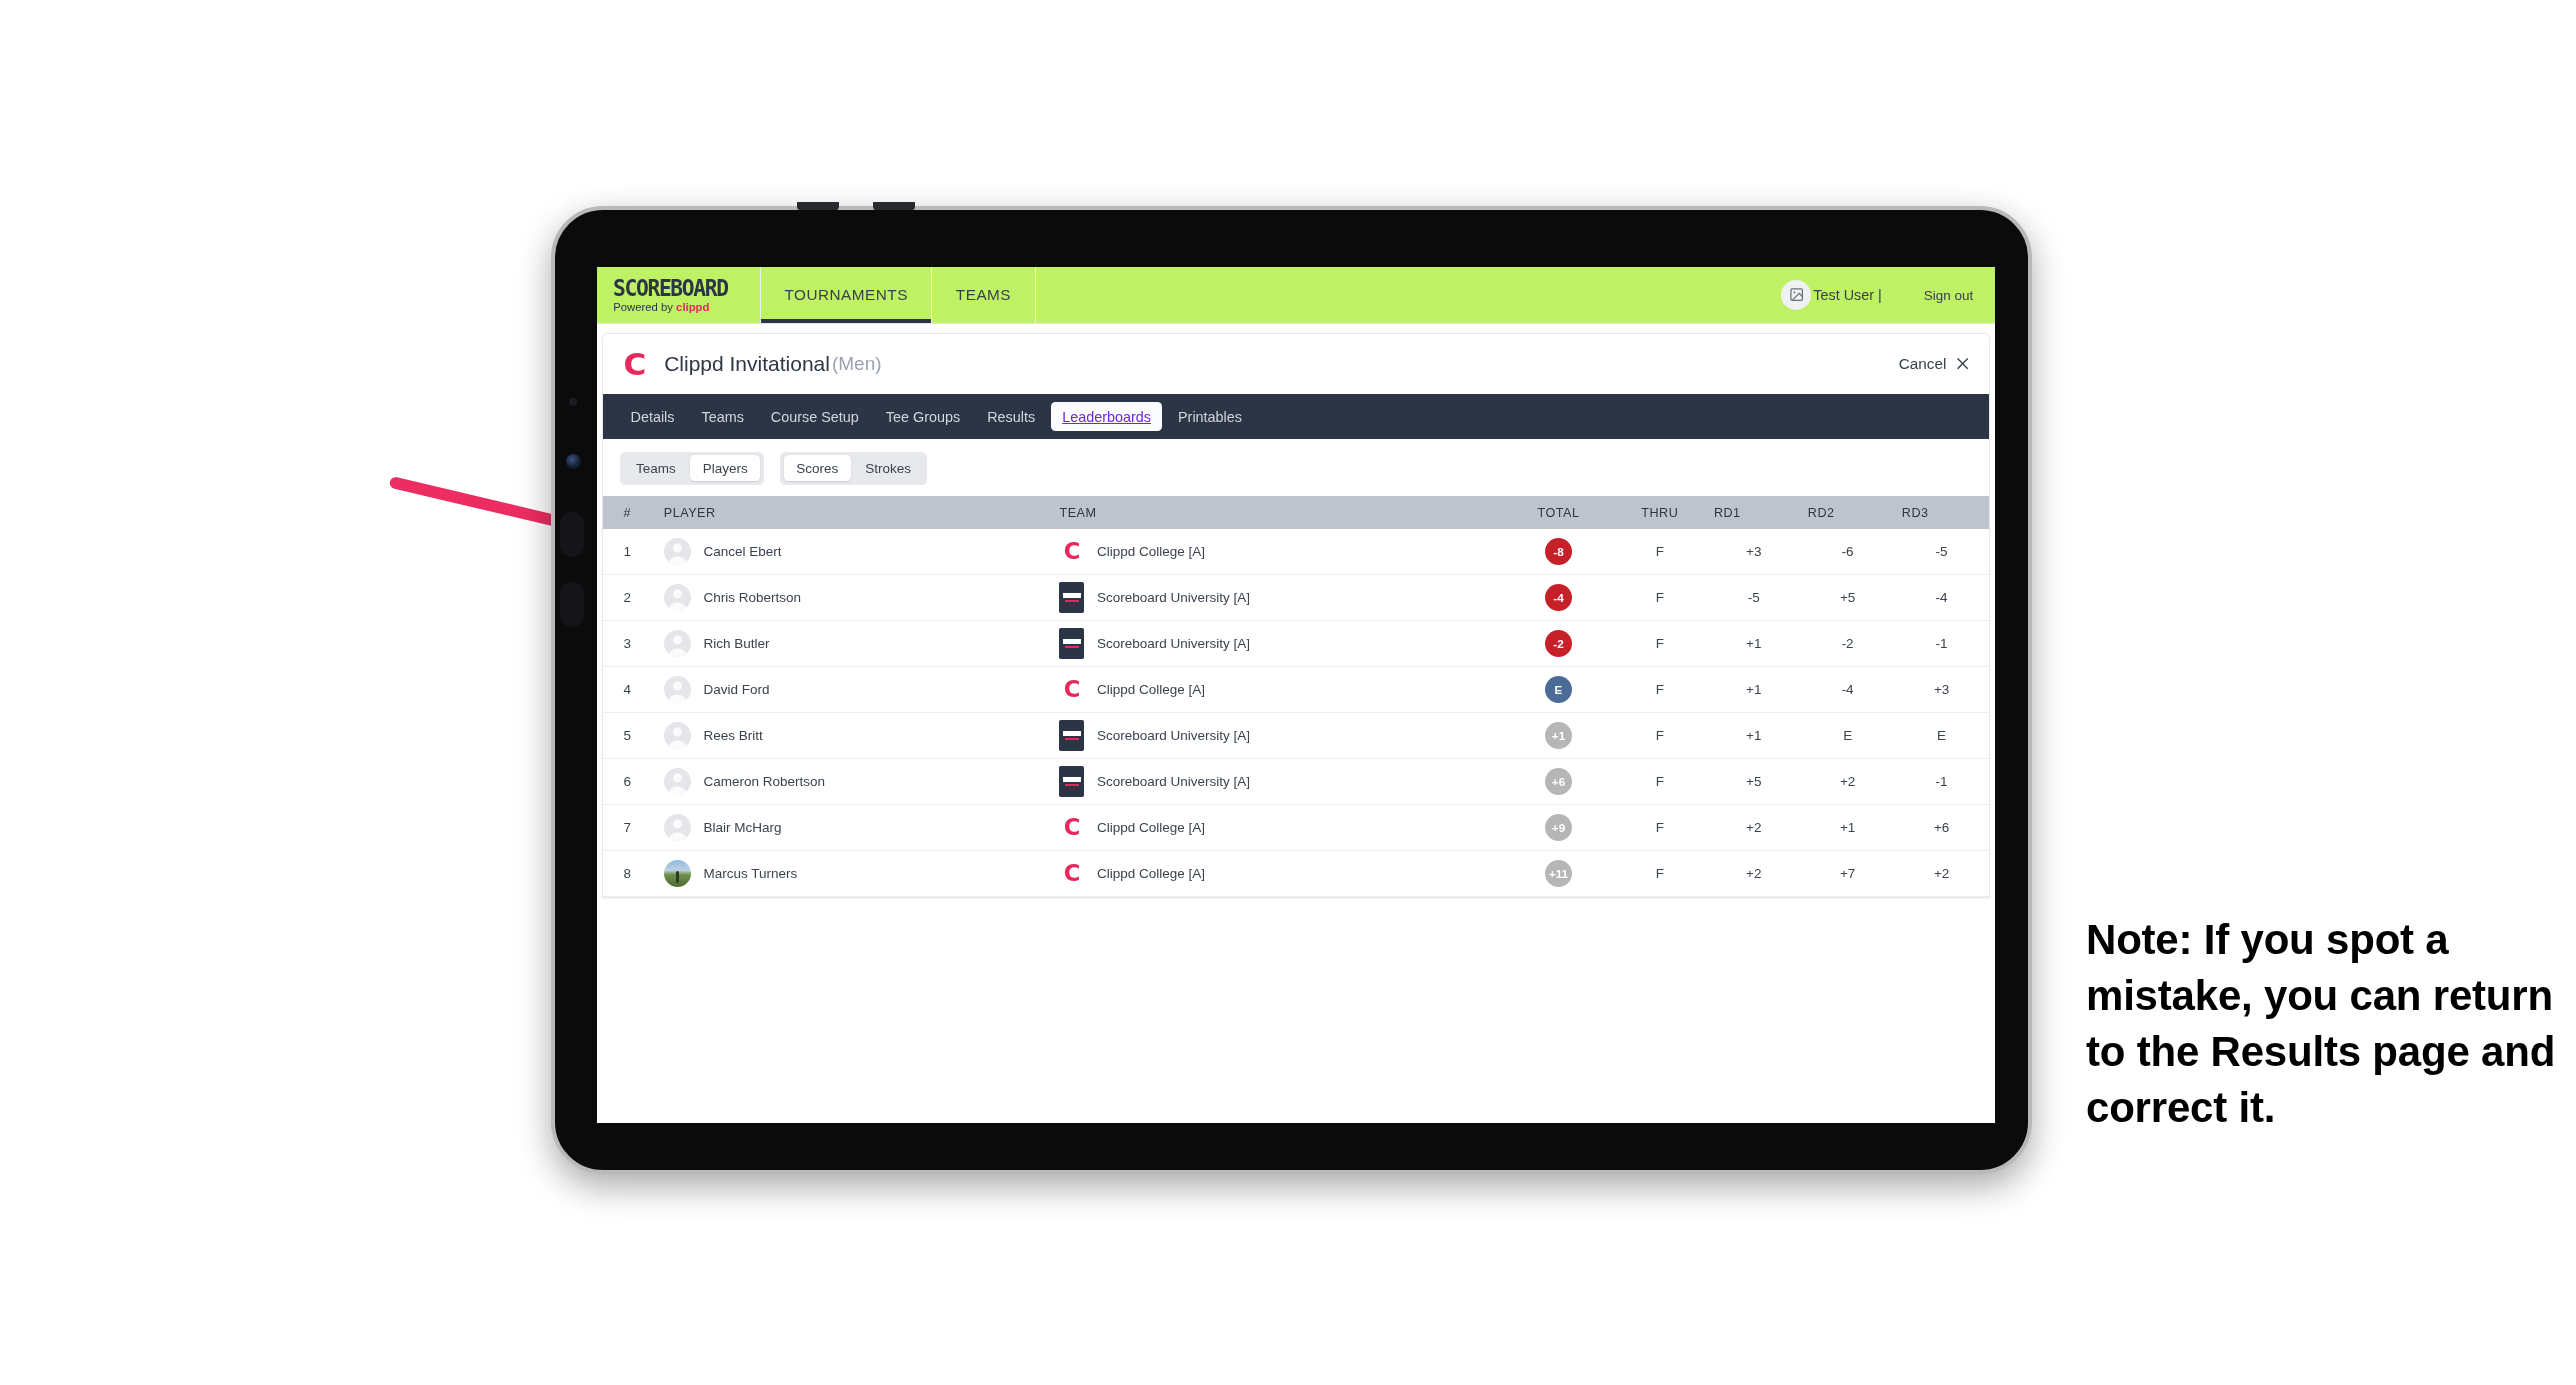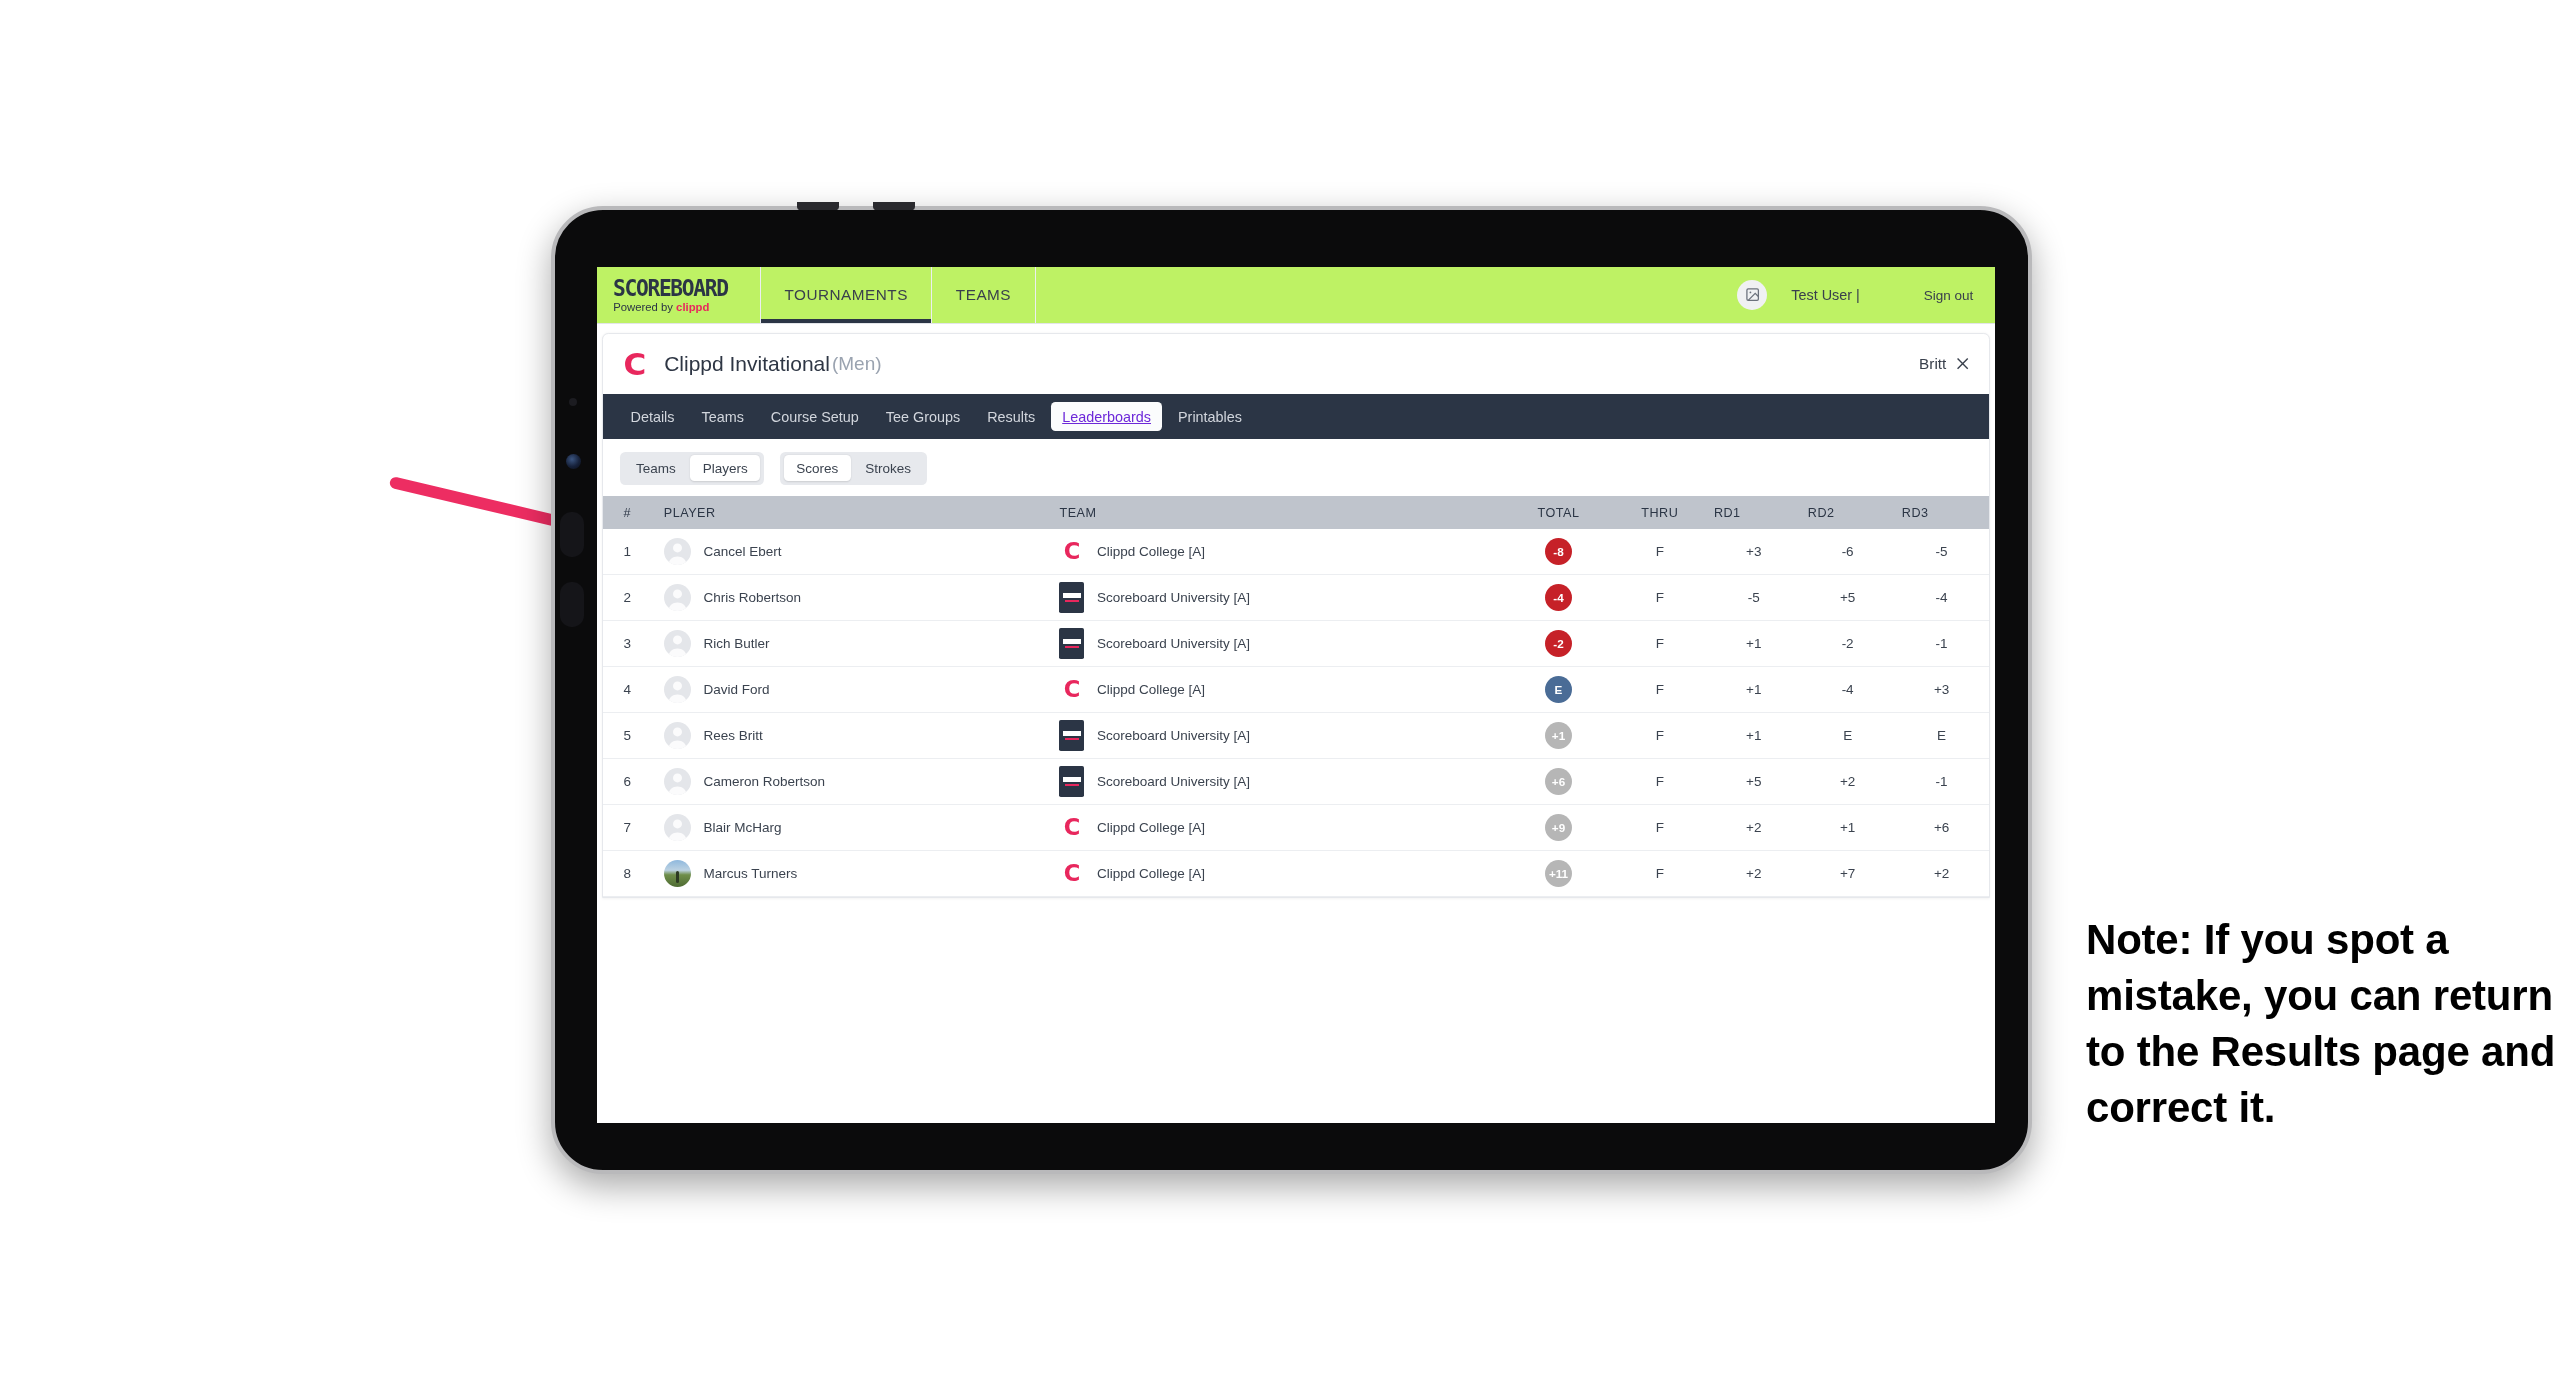--- a/index.html
+++ b/index.html
@@ -81,21 +81,21 @@
   .top-tab {
     display: flex; align-items: center; padding: 0 23.5px;
     font-size: 15.3px; color: #39404c; letter-spacing: 0.5px;
     border-right: 0.9px solid #eceef1;
     position: relative; cursor: pointer;
   }
   .top-tab.active::after {
     content:""; position: absolute; left:0; right:0; bottom:0; height:3.6px; background:#2b3545;
   }
   #header-right {
-    margin-left: auto; display: flex; align-items: center; padding-right: 21.7px; gap: 24px;
+    margin-left: auto; display: flex; align-items: center; padding-right: 21.7px; gap: 2px;
   }
   #user-avatar {
     width: 30px; height: 30px; border-radius: 50%; background: #f0f1f3;
     display:flex; align-items:center; justify-content:center;
   }
   #user-name { font-size: 14.4px; color: #39404c; }
   #sign-out { font-size: 13.5px; color: #39404c; cursor: pointer; margin-left: 40px; }
 
   
   #card {
@@ -241,21 +241,21 @@
         </div>
       </div>
 
       <div id="card">
 
         <div id="tourn-bar">
           <div id="tourn-logo">C</div>
           <div id="tourn-name">Clippd Invitational</div>
           <div id="tourn-gender">(Men)</div>
           <div id="cancel-wrap">
-            <span id="cancel-label">Britt</span>
+            <span id="cancel-label">Cancel</span>
             <svg width="15.3" height="15.3" viewBox="0 0 24 24" stroke="#39404c" stroke-width="2.2" fill="none">
               <path d="M4 4l16 16M20 4L4 20"></path>
             </svg>
           </div>
         </div>
 
         <div id="subnav">
           <div class="subnav-item">Details</div>
           <div class="subnav-item">Teams</div>
           <div class="subnav-item">Course Setup</div>

